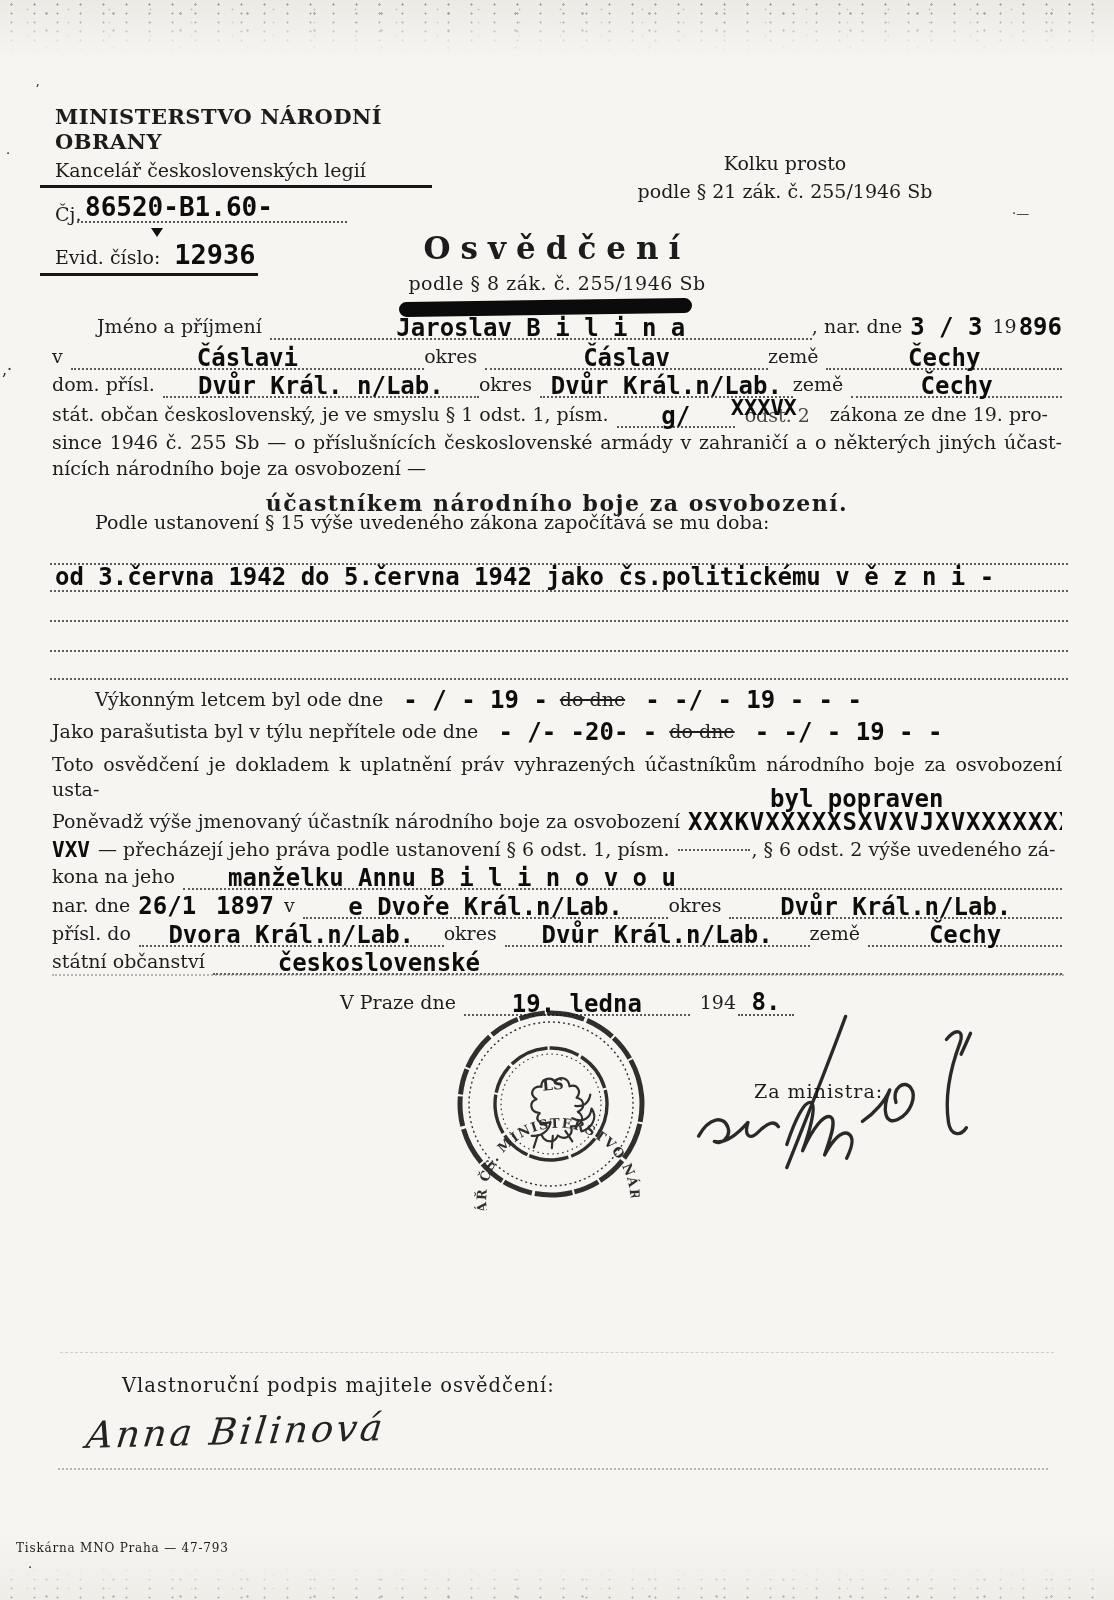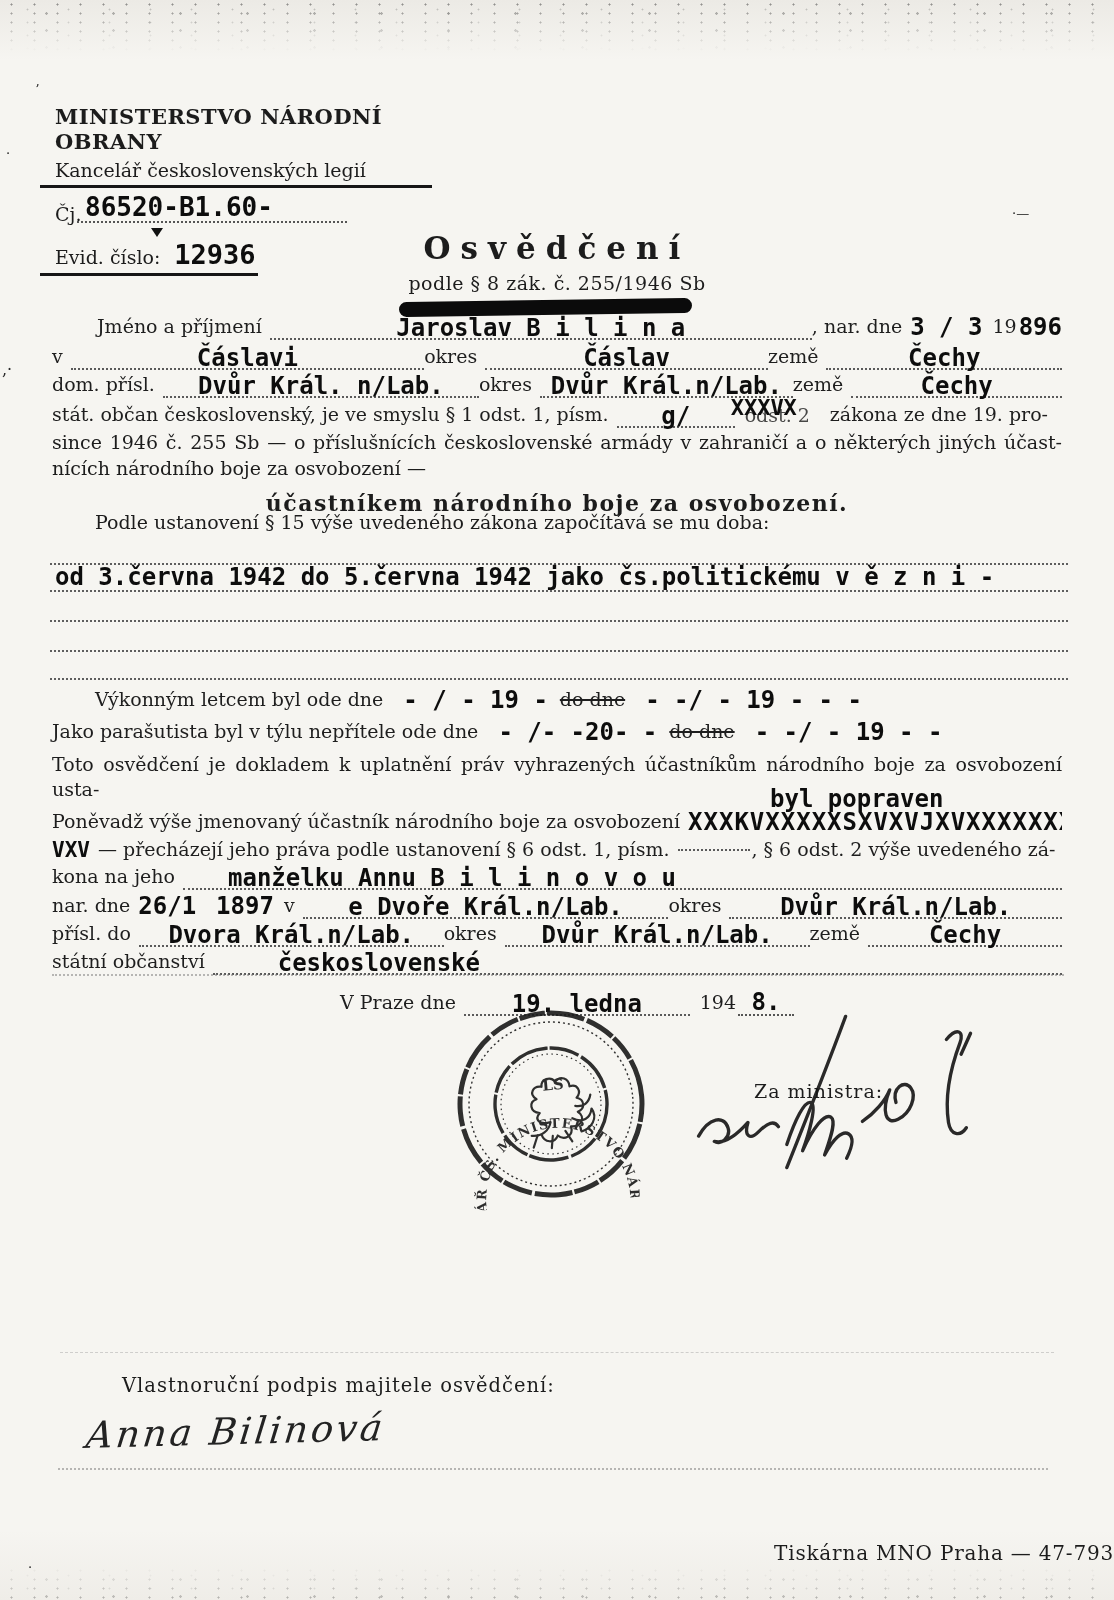--- a/index.html
+++ b/index.html
@@ -77,21 +77,21 @@
 
   
   .seal{left:446px;top:1004px;transform:rotate(-5deg);opacity:.9;}
   .seal-ring-text{font-family:"DejaVu Serif",serif;font-weight:700;font-size:13.2px;letter-spacing:1.2px;fill:#181818;}
   .seal-ls{font-family:"DejaVu Serif",serif;font-weight:700;font-size:15px;fill:#181818;}
   .za-min{left:754px;top:1080px;font-size:19px;letter-spacing:1px;}
   .sig-min{left:686px;top:1008px;pointer-events:none;}
   .owner-head{left:122px;top:1374px;font-size:19.5px;letter-spacing:1px;}
   .owner-sig{left:84px;top:1414px;font-size:37px;font-style:italic;color:#232323;
      letter-spacing:3px;transform:rotate(-1.5deg) skewX(-8deg);transform-origin:left bottom;}
-  .footer{left:16px;right:0;top:1541px;text-align:right;font-size:20px;letter-spacing:.8px;}
+  .footer{left:16px;right:0;top:1541px;text-align:left;font-size:12px;letter-spacing:.8px;}
 </style>
 </head>
 <body>
 
 <div class="paper">
 
   <div class="speckle noise-top"></div>
   <div class="speckle noise-bottom"></div>
   <span class="stray" style="left:35px;top:82px;">ʼ</span>
   <span class="stray" style="left:6px;top:146px;">·</span>
@@ -108,20 +108,24 @@
       <span class="cj-line"><span class="tw tw-lg">86520-B1.60-</span></span>
       <span class="cj-arrow"></span>
     </div>
     <div class="evidrow">
       <span class="evid-label">Evid. číslo:</span>
       <span class="tw" style="font-size:27px;">12936</span>
     </div>
     <div class="evrule"></div>
   </div>
 
+  <div class="abs kolku">
+    <div>Kolku prosto</div>
+    <div>podle § 21  zák. č. 255/1946 Sb</div>
+  </div>
 
   <div class="abs title-wrap">
     <div class="title-main">Osvědčení</div>
     <div class="title-sub">podle § 8 zák. č. 255/1946 Sb</div>
   </div>
   <div class="abs subbar"></div>
 
   <div class="frow" style="top:314px;">
     <span class="pl" style="padding-left:45px;">Jméno a příjmení</span>
     <span class="df" style="flex-grow:5;"><span class="tw">Jaroslav  B i l i n a</span></span>

